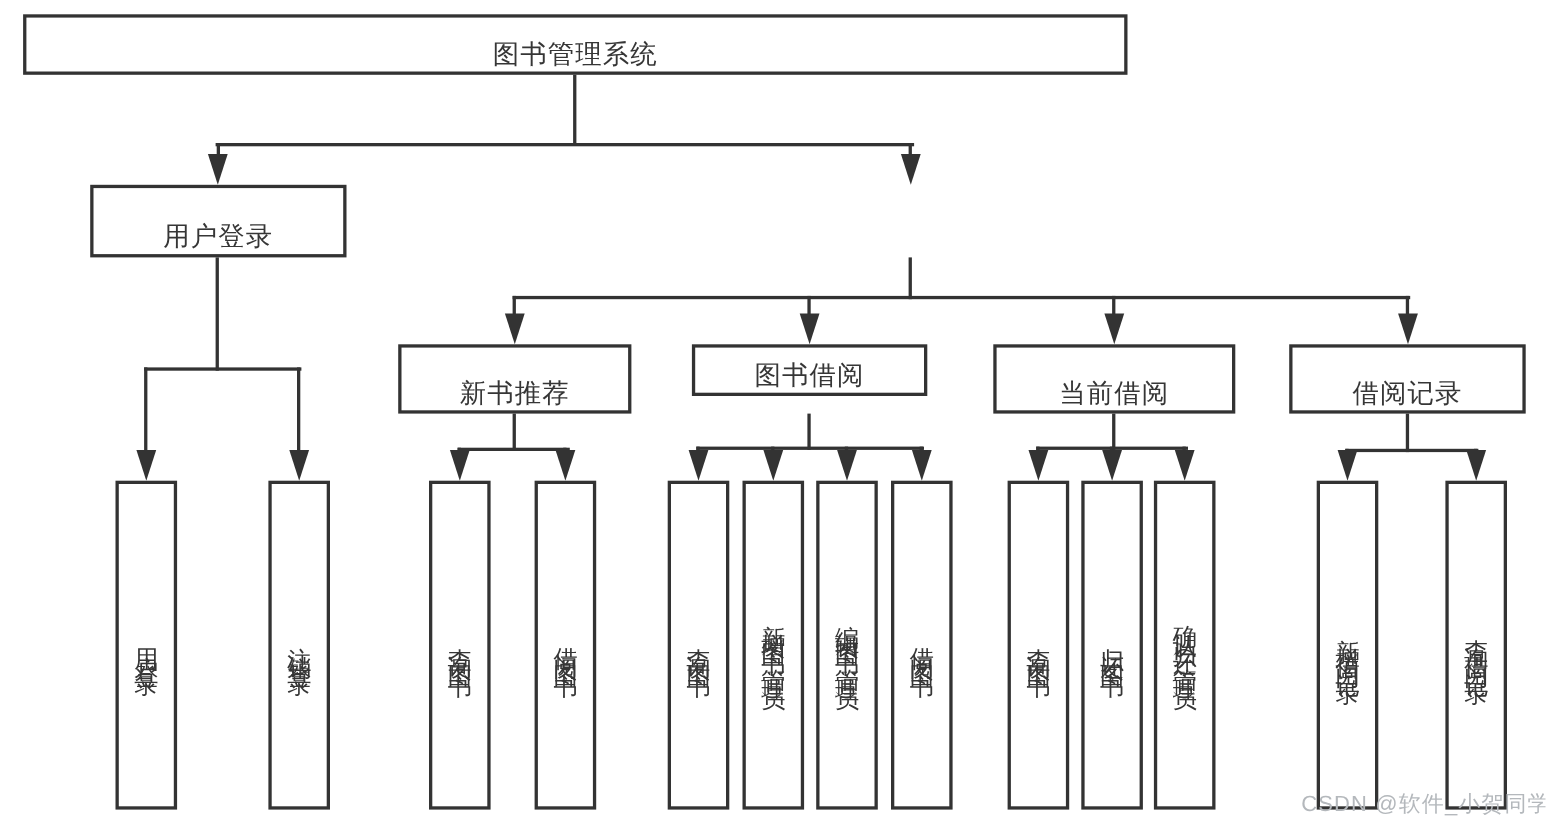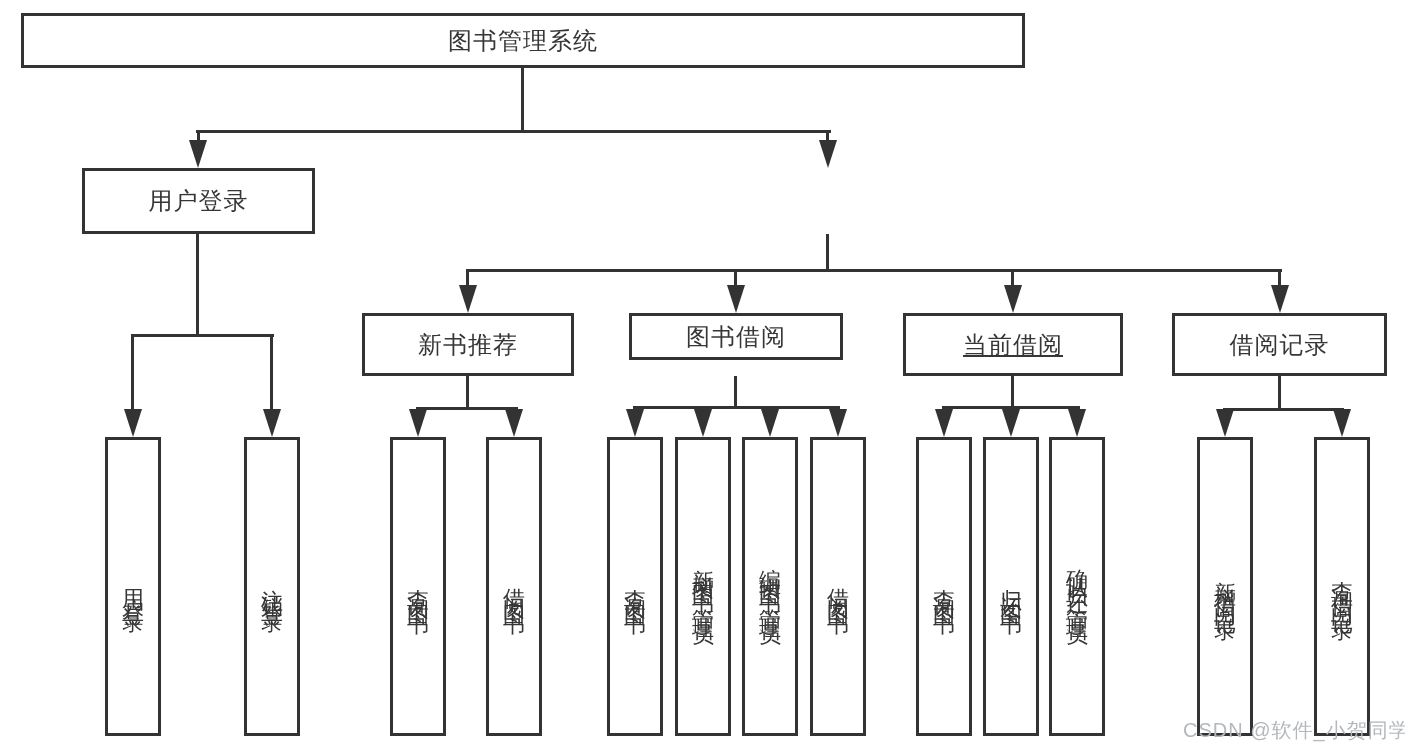--- a/index.html
+++ b/index.html
@@ -17,21 +17,21 @@
   .box {
     position: absolute;
     background: #ffffff;
     border: 3px solid #333333;
     box-sizing: border-box;
     display: flex;
     align-items: center;
     justify-content: center;
     color: #363636;
   }
-  .hbox { font-size: 24px; letter-spacing: 1px; }
+  .hbox { font-size: 24px; letter-spacing: 1px; align-items: flex-end; }
   .vtext {
     writing-mode: vertical-rl;
     text-orientation: mixed;
     font-size: 22px;
     letter-spacing: 8px;
     line-height: 1.1;
     white-space: nowrap;
   }
   .line {
     position: absolute;
@@ -91,21 +91,21 @@
   <div class="arrow" style="left:1004px; top:285px;"></div>
   <div class="line" style="left:1278px; top:269px; width:3px; height:20px;"></div>
   <div class="arrow" style="left:1271px; top:285px;"></div>
 
   <div class="box hbox" style="left:362px; top:313px; width:212px; height:63px;">
     <span>新书推荐</span>
   </div>
   <div class="box hbox" style="left:629px; top:313px; width:214px; height:47px;">
     <span>图书借阅</span>
   </div>
-  <div class="box hbox" style="left:903px; top:313px; width:220px; height:63px;text-decoration:underline;">
+  <div class="box hbox" style="left:903px; top:313px; width:220px; height:63px;">
     <span>当前借阅</span>
   </div>
   <div class="box hbox" style="left:1172px; top:313px; width:215px; height:63px;">
     <span>借阅记录</span>
   </div>
 
   <div class="line" style="left:466px; top:376px; width:3px; height:34px;"></div>
   <div class="line" style="left:416px; top:407px; width:102px; height:3px;"></div>
   <div class="line" style="left:416px; top:407px; width:3px; height:8px;"></div>
   <div class="arrow" style="left:409px; top:409px;"></div>

